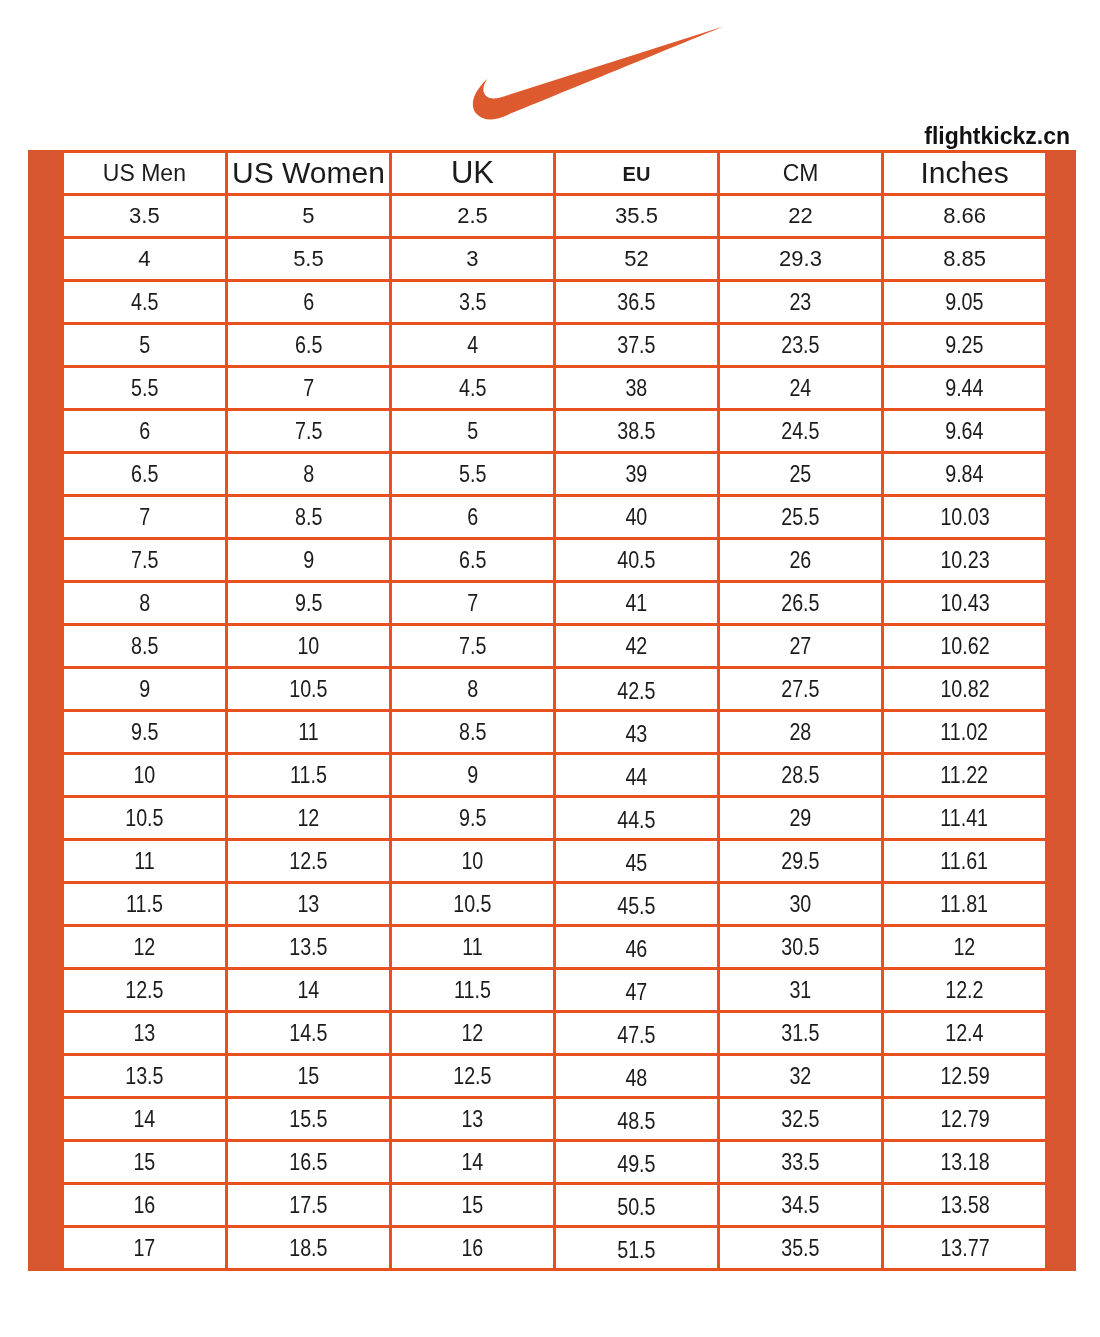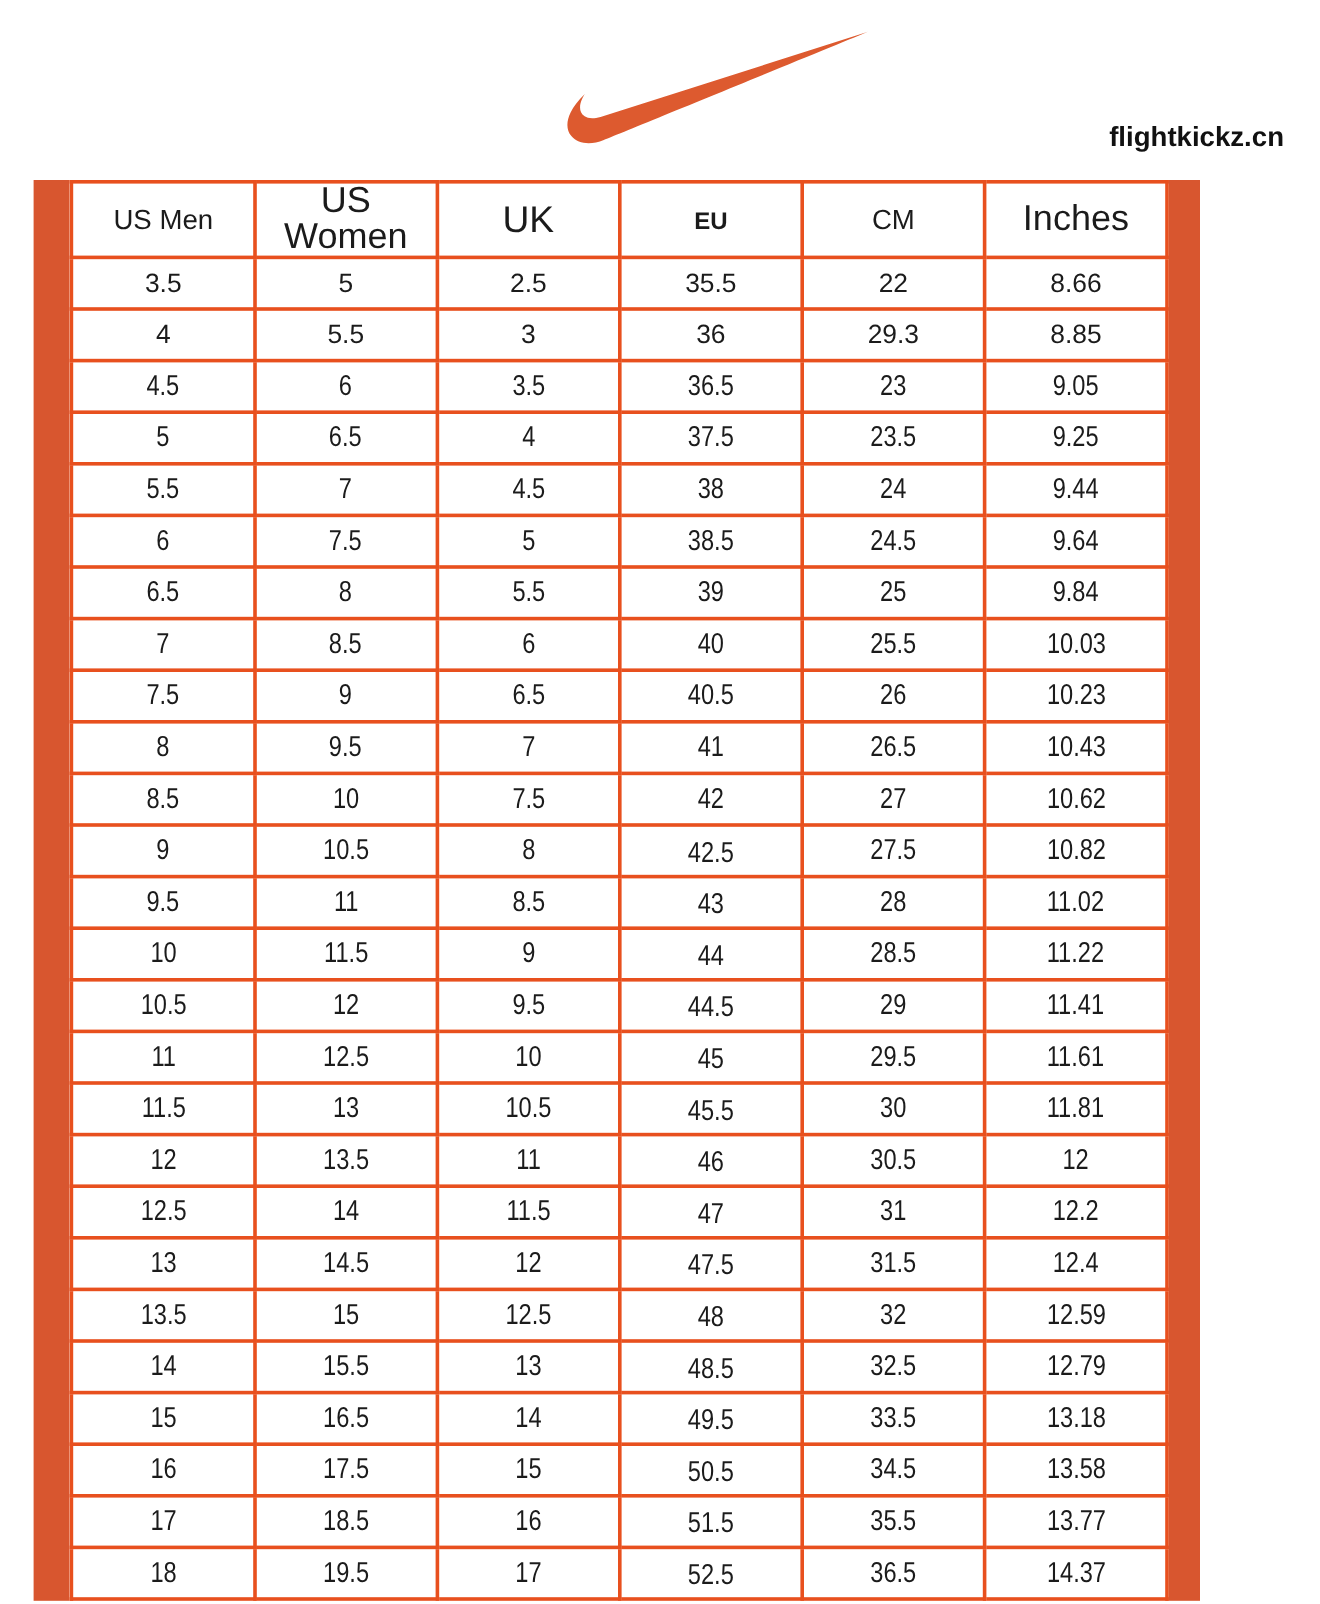--- a/index.html
+++ b/index.html
@@ -18,30 +18,30 @@
     color:var(--text);
   }
   .logo{
     position:absolute;
     left:450px;top:26px;
     width:274px;height:94px;
   }
   .logo svg{width:100%;height:100%;display:block;}
   .watermark{
     position:absolute;
-    top:101px;right:30px;
+    top:123px;right:30px;
     font-size:23px;
     font-weight:600;
     letter-spacing:0px;
     color:#111;
   }
   .chart-wrap{
     position:absolute;
     top:150px;left:28px;
-    width:972px;
+    width:1048px;
     display:flex;
     align-items:stretch;
   }
   .side-bar{background:var(--bar);}
   .side-bar.left{width:33px;}
   .side-bar.right{width:28px;}
   table.size-table{
     border-collapse:collapse;
     table-layout:fixed;
     width:991px;
@@ -106,21 +106,21 @@
           <td><span class="cell-text">5</span></td>
           <td><span class="cell-text">2.5</span></td>
           <td><span class="cell-text">35.5</span></td>
           <td><span class="cell-text">22</span></td>
           <td><span class="cell-text">8.66</span></td>
         </tr>
         <tr>
           <td><span class="cell-text">4</span></td>
           <td><span class="cell-text">5.5</span></td>
           <td><span class="cell-text">3</span></td>
-          <td><span class="cell-text">36</span></td>
+          <td><span class="cell-text">52</span></td>
           <td><span class="cell-text">29.3</span></td>
           <td><span class="cell-text">8.85</span></td>
         </tr>
         <tr>
           <td><span class="cell-text narrow">4.5</span></td>
           <td><span class="cell-text narrow">6</span></td>
           <td><span class="cell-text narrow">3.5</span></td>
           <td><span class="cell-text narrow">36.5</span></td>
           <td><span class="cell-text narrow">23</span></td>
           <td><span class="cell-text narrow">9.05</span></td>
@@ -294,24 +294,16 @@
           <td><span class="cell-text narrow">13.58</span></td>
         </tr>
         <tr>
           <td><span class="cell-text narrow">17</span></td>
           <td><span class="cell-text narrow">18.5</span></td>
           <td><span class="cell-text narrow">16</span></td>
           <td class="eu-raised"><span class="cell-text narrow">51.5</span></td>
           <td><span class="cell-text narrow">35.5</span></td>
           <td><span class="cell-text narrow">13.77</span></td>
         </tr>
-        <tr>
-          <td><span class="cell-text narrow">18</span></td>
-          <td><span class="cell-text narrow">19.5</span></td>
-          <td><span class="cell-text narrow">17</span></td>
-          <td class="eu-raised"><span class="cell-text narrow">52.5</span></td>
-          <td><span class="cell-text narrow">36.5</span></td>
-          <td><span class="cell-text narrow">14.37</span></td>
-        </tr>
       </tbody>
   </table>
   <div class="side-bar right"></div>
 </div>
 
 </body></html>

